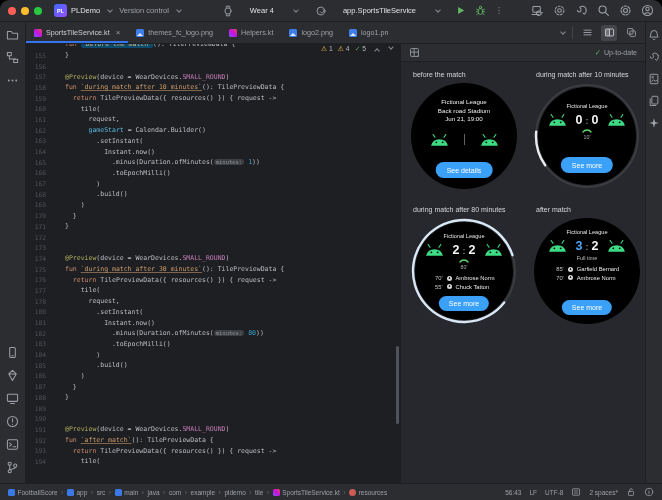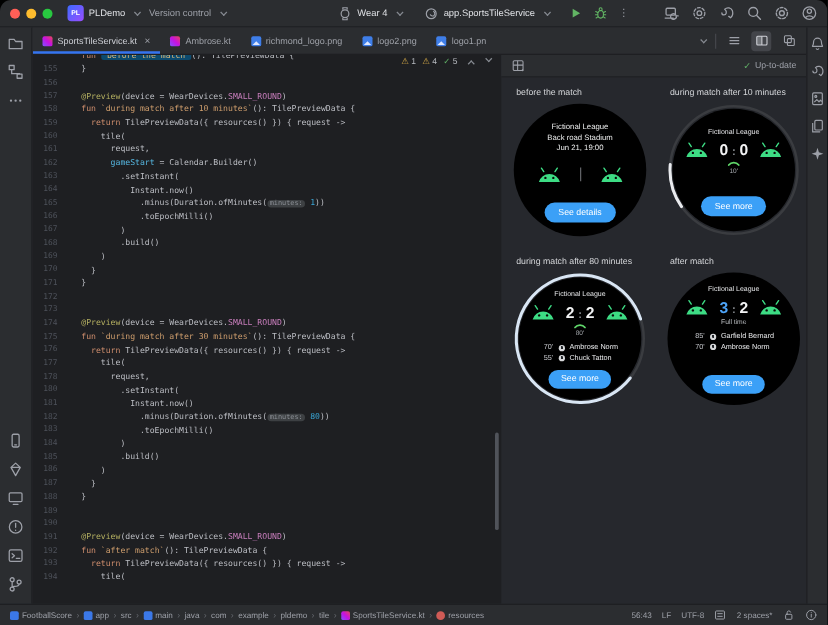--- a/index.html
+++ b/index.html
@@ -10,21 +10,21 @@
   .chv{display:inline-block;width:4px;height:4px;border-right:1px solid #868a91;border-bottom:1px solid #868a91;transform:rotate(45deg);margin:0 1px 2px 4px}
   .chv.up{transform:rotate(-135deg);margin:3px 1px 0 4px}
 
   
   .titlebar{height:22px;flex:0 0 22px;display:flex;align-items:center;border-bottom:1px solid #1e1f22;padding:0 8px;gap:6px}
   .lights{display:flex;gap:5px;margin-right:6px}
   .light{width:8px;height:8px;border-radius:50%}
   .chip{display:flex;align-items:center;gap:4px;font-size:7.5px;color:#dfe1e5}
   .pl-ic{width:13px;height:13px;border-radius:3px;background:linear-gradient(135deg,#3d6bff,#9a4dff);color:#fff;font-size:5.5px;font-weight:bold;display:flex;align-items:center;justify-content:center}
   .vcs{color:#9da0a8;font-size:7.5px}
-  .tb-group{display:flex;align-items:center;gap:4px;font-size:7.5px;color:#dfe1e5}
+  .tb-group{display:flex;align-items:center;gap:16px;font-size:7.5px;color:#dfe1e5}
   .tb-icons{display:flex;align-items:center;gap:9px;margin-left:22px}
   .dots{font-size:8px;color:#9da0a8;letter-spacing:0}
 
   
   .main{flex:1;display:flex;min-height:0}
   .stripe{background:#2b2d30;display:flex;flex-direction:column;align-items:center}
   .stripe-l{width:26px;flex:0 0 26px;border-right:1px solid #1e1f22;padding:6px 0 9px;gap:10px}
   .stripe-r{width:17px;flex:0 0 17px;border-left:1px solid #1e1f22;padding:7px 0;gap:10px}
   .stripe .sp{flex:1}
   .workarea{flex:1;display:flex;flex-direction:column;min-width:0}
@@ -50,21 +50,21 @@
   .editor{width:374px;flex:0 0 374px;background:#1e1f22;position:relative;overflow:hidden;font-family:"DejaVu Sans Mono","Liberation Mono",monospace}
   .sticky{height:6px;overflow:hidden;position:relative}
   .sticky .cl{margin-top:-5px}
   .cl{height:10.7px;display:flex;align-items:center}
   .ln{width:20px;flex:0 0 20px;margin-right:19px;text-align:right;font-size:6.3px;color:#4e525b}
   .lt{white-space:pre;font-size:6.5px;color:#bcbec4}
   .lt span{white-space:pre}
   .s-kw{color:#cf8e6d}
   .s-an{color:#b3ae60}
   .s-cn{color:#c77dbb}
-  .s-fn{color:#cf9e6d;text-decoration-color:rgba(207,158,109,.55)}
+  .s-fn{color:#cf9e6d;text-decoration:underline;text-decoration-color:rgba(207,158,109,.55)}
   .s-na{color:#55b6e0}
   .s-nu{color:#39a7d7}
   .s-hint{background:#3d4043;color:#8c9097;border-radius:3px;padding:0 2px;font-size:5.5px}
   .s-hl{color:#d9b777;background:#0c4a6e;border-radius:2px;padding:0 1px}
   .insp{position:absolute;top:1px;right:6px;display:flex;align-items:center;gap:5px;font-family:"Liberation Sans",sans-serif;font-size:6.8px;color:#b6b9bf;z-index:3}
   .insp .w{color:#e8b84b}
   .insp .g{color:#5fad65}
   .vscroll{position:absolute;right:1px;top:302px;width:3px;height:78px;border-radius:2px;background:#50535a;z-index:4}
 
   
@@ -273,26 +273,26 @@
     <div class="workarea">
 
       <div class="tabbar">
         <div class="tabs" id="tabs">
             <div class="tab active">
               <span class="tk"></span>
               <span>SportsTileService.kt</span>
               <span class="x">×</span>
             </div>
             <div class="tab">
-              <span class="tk"></span>
-              <span>Ambrose.kt</span>
+              <span class="ti"></span>
+              <span>themes_fc_logo.png</span>
             </div>
             <div class="tab">
-              <span class="ti"></span>
-              <span>richmond_logo.png</span>
+              <span class="tk"></span>
+              <span>Helpers.kt</span>
             </div>
             <div class="tab">
               <span class="ti"></span>
               <span>logo2.png</span>
             </div>
             <div class="tab">
               <span class="ti"></span>
               <span>logo1.pn</span>
             </div>
           </div>

